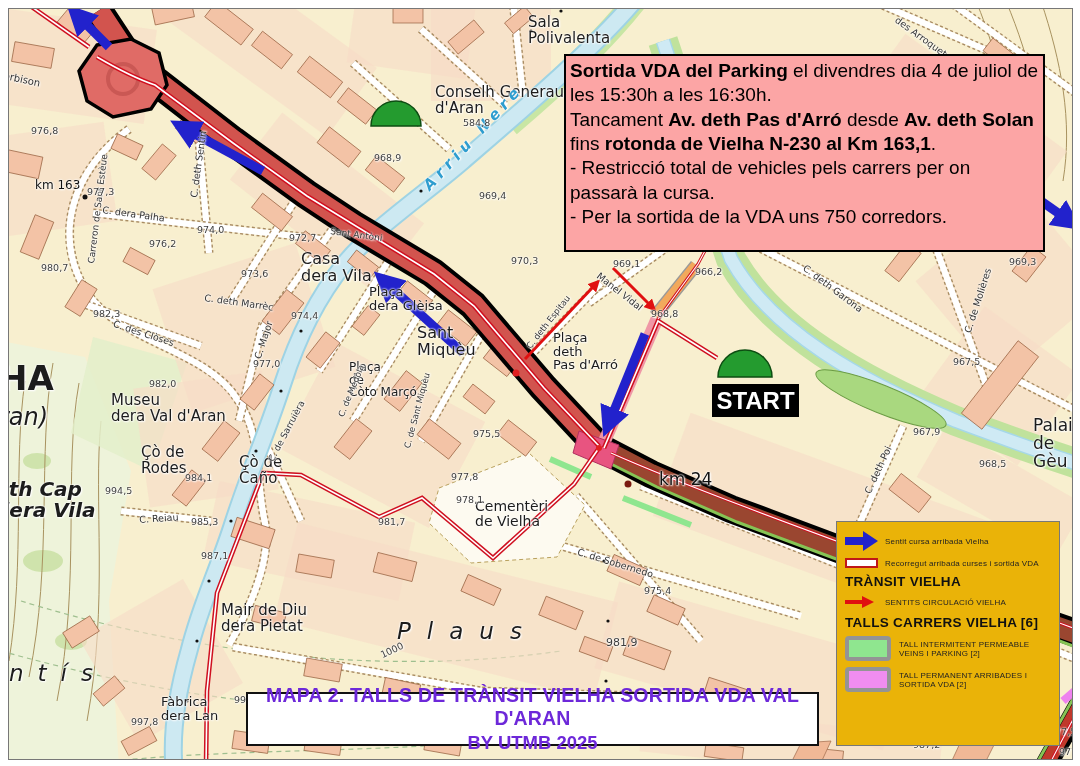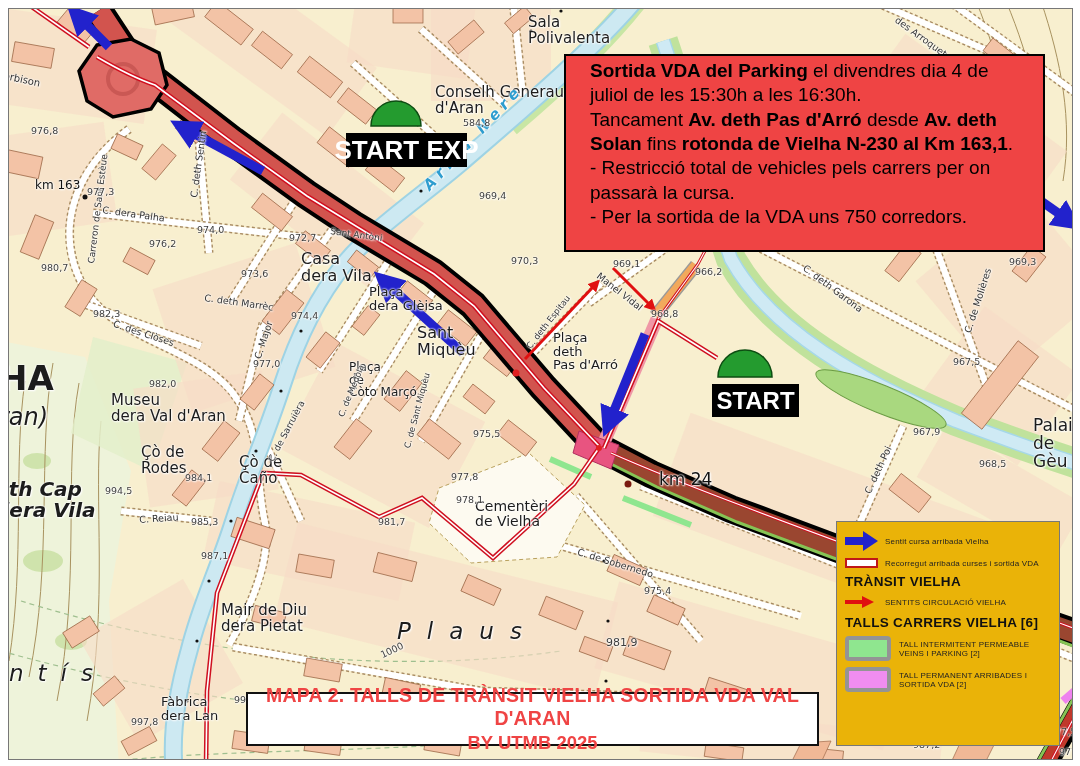--- a/index.html
+++ b/index.html
@@ -25,28 +25,28 @@
   .mlab.b{font-weight:bold}
   .mlab.i{font-style:italic}
   .mlab.bi{font-weight:bold;font-style:italic}
   
   .startbox{position:absolute;background:#000;color:#fff;font-weight:bold;
             font-family:"Liberation Sans",sans-serif;display:flex;align-items:center;
             justify-content:center;white-space:nowrap}
   #startexp{left:337px;top:124px;width:121px;height:34px;font-size:26px}
   #start{left:703px;top:375px;width:87px;height:33px;font-size:24px}
   
-  #infobox{position:absolute;left:555px;top:45px;width:481px;height:198px;background:#ef4444;
-           border:2px solid #000;box-sizing:border-box;padding:3px 24px;
+  #infobox{position:absolute;left:555px;top:45px;width:481px;height:198px;background:#fca5a5;
+           border:2px solid #000;box-sizing:border-box;padding:3px 4px;
            font-family:"Liberation Sans",sans-serif;font-size:19px;line-height:1.28;color:#000}
   
   #titlebox{position:absolute;left:237px;top:683px;width:573px;height:54px;background:#fff;
             border:2px solid #111;box-sizing:border-box;display:flex;flex-direction:column;
             align-items:center;justify-content:center;font-family:"Liberation Sans",sans-serif;
-            font-weight:bold;color:#ef4444;text-align:center}
+            font-weight:bold;color:#6d28d9;text-align:center}
   #titlebox .l1{font-size:19.5px;letter-spacing:.2px}
   #titlebox .l2{font-size:18.5px;margin-top:2px}
   
   #legend{position:absolute;left:827px;top:512px;width:224px;height:225px;background:#eab308;
           border:1.5px solid #787878;box-sizing:border-box;padding:8px 6px 4px 8px;
           font-family:"Liberation Sans",sans-serif;color:#111}
   .lg-row{display:flex;align-items:center;margin-bottom:6px}
   .lg-row .ic{flex:0 0 40px;display:flex;align-items:center}
   .lg-label{font-size:8px;color:#222;letter-spacing:.2px}
   .lg-head{font-size:13.5px;font-weight:600;margin:6px 0 6px 0;letter-spacing:.3px}
@@ -421,21 +421,20 @@
         <div class="mlab e" style="left: 686px; top: 258px; font-size: 9.5px;">966,2</div>
         <div class="mlab e" style="left: 1000px; top: 248px; font-size: 9.5px;">969,3</div>
         <div class="mlab e" style="left: 944px; top: 348px; font-size: 9.5px;">967,5</div>
         <div class="mlab e" style="left: 904px; top: 418px; font-size: 9.5px;">967,9</div>
         <div class="mlab e" style="left: 970px; top: 450px; font-size: 9.5px;">968,5</div>
         <div class="mlab e" style="left: 1040px; top: 718px; font-size: 9.5px;">977,5</div>
         <div class="mlab e" style="left: 1050px; top: 738px; font-size: 9.5px;">977,</div>
         <div class="mlab e" style="left: 370px; top: 642px; font-size: 9.5px; transform: rotate(-25deg);">1000</div>
       </div>
 
-    <div class="startbox" id="startexp">START EXP</div>
     <div class="startbox" id="start">START</div>
 
     <div id="infobox">
       <div id="ib-lines">
           <div><span style="font-weight: bold;">Sortida VDA del Parking</span><span> el divendres dia 4 de juliol de les 15:30h a les 16:30h.</span></div>
           <div><span>Tancament </span><span style="font-weight: bold;">Av. deth Pas d'Arró</span><span> desde </span><span style="font-weight: bold;">Av. deth Solan</span><span> fins </span><span style="font-weight: bold;">rotonda de Vielha N-230 al Km 163,1</span><span>.</span></div>
           <div><span>- Restricció total de vehicles pels carrers per on passarà la cursa.</span></div>
           <div><span>- Per la sortida de la VDA uns 750 corredors.</span></div>
         </div>
     </div>

